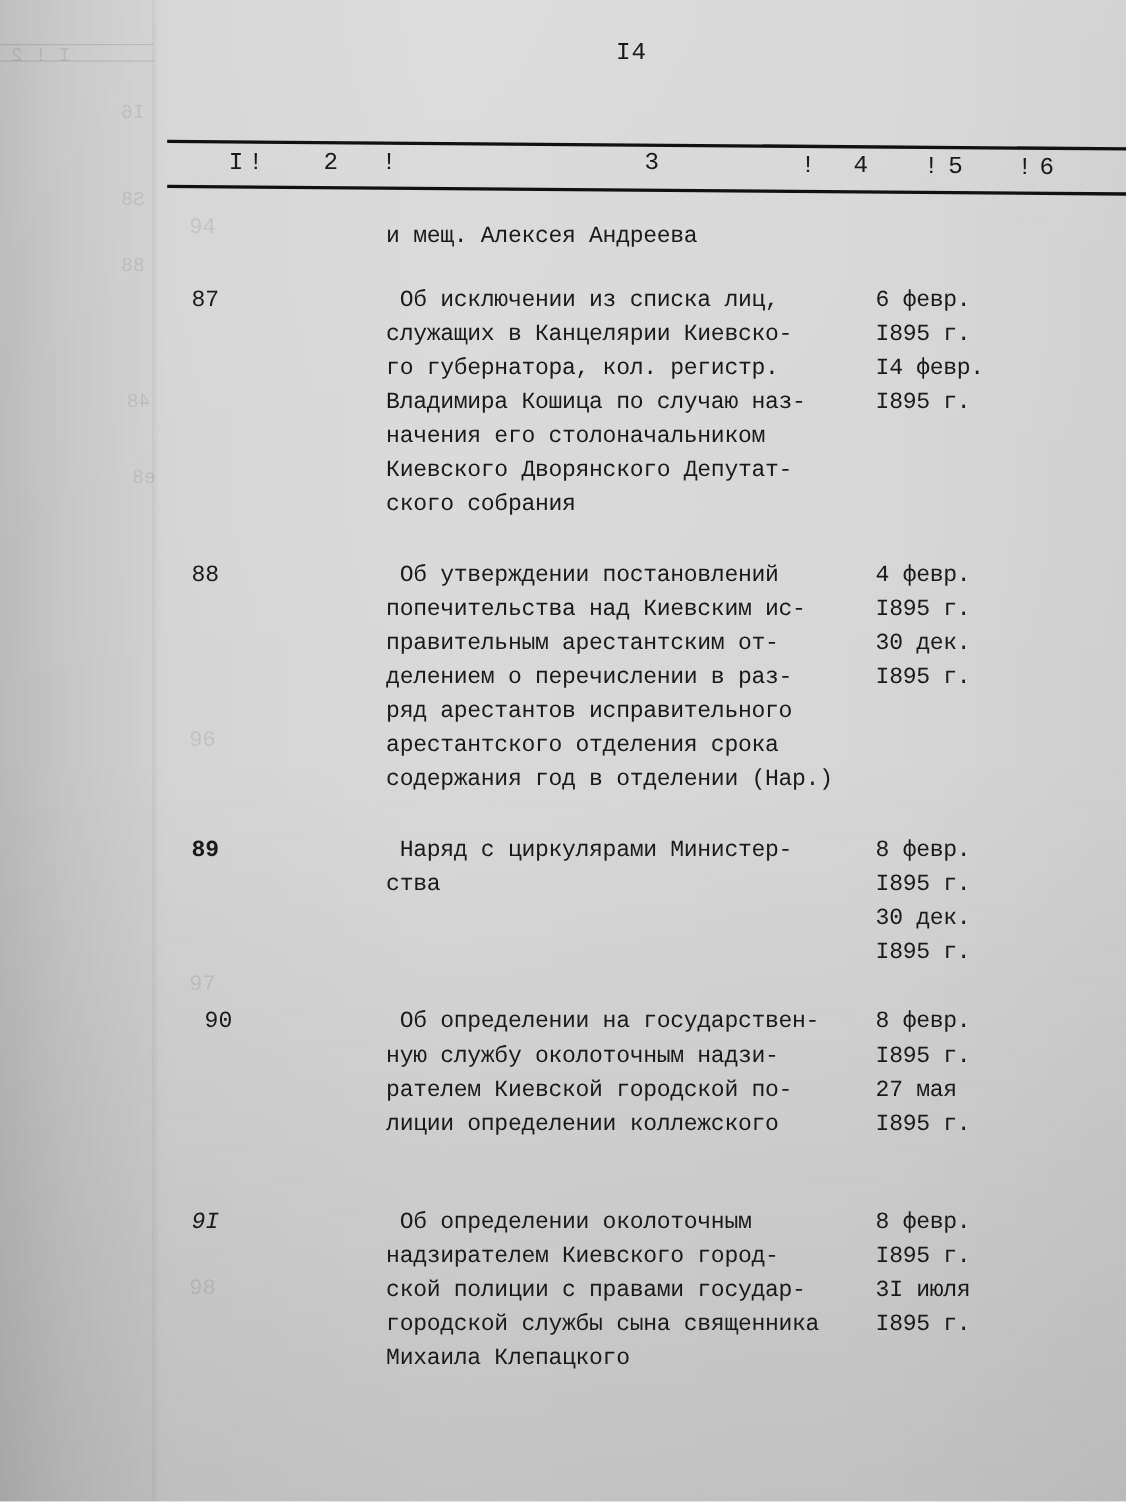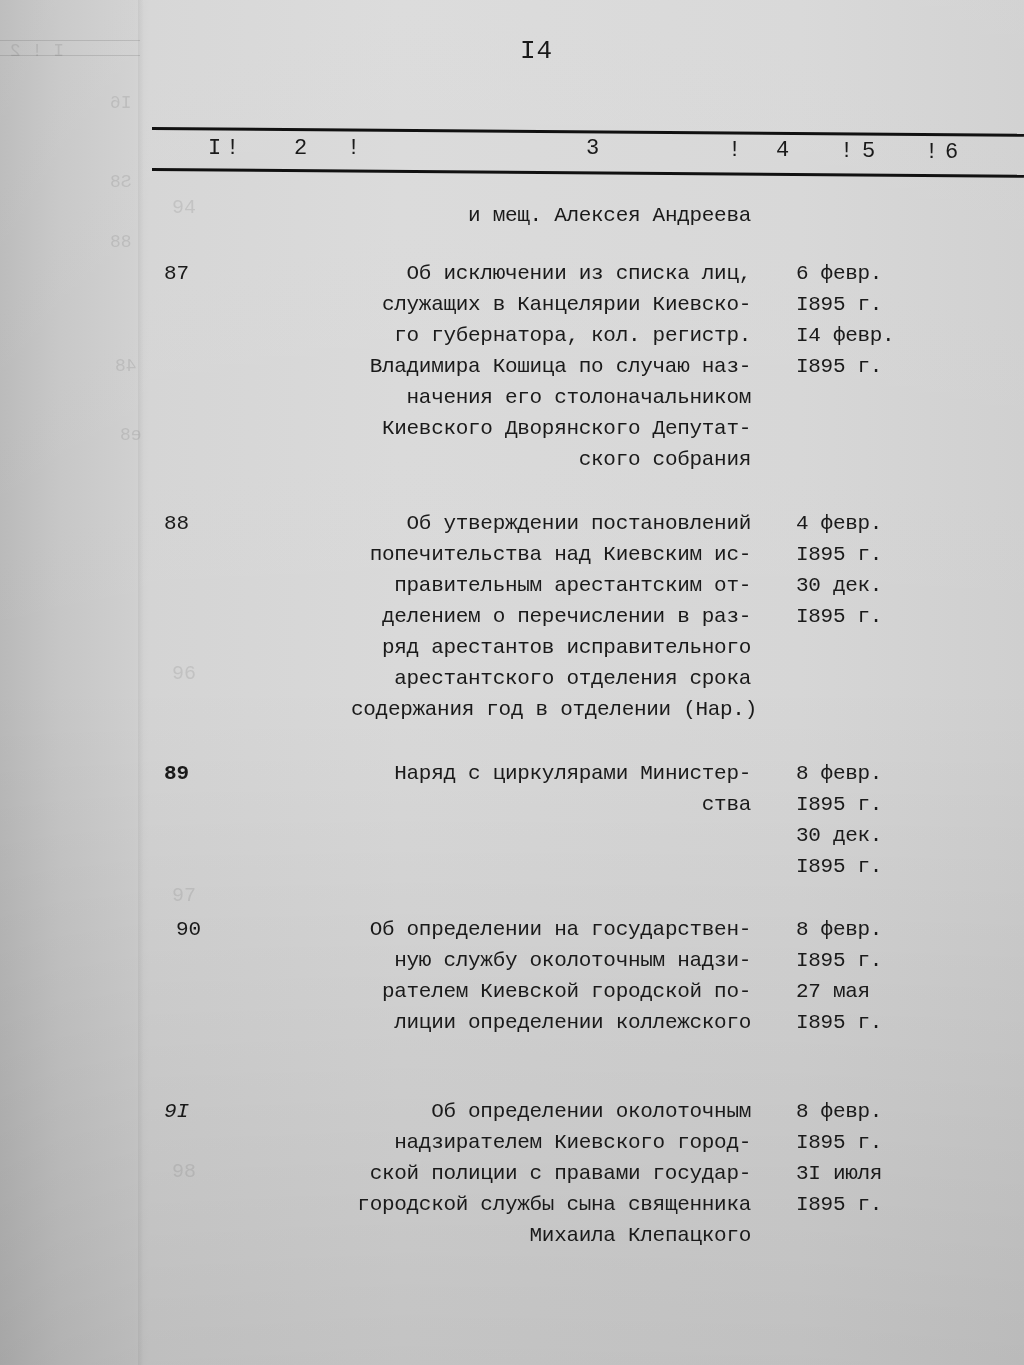--- a/index.html
+++ b/index.html
@@ -17,33 +17,33 @@
     .left-page-edge {
       position: absolute; left: 138px; top: 0; width: 6px; height: 1365px;
       background: linear-gradient(90deg, rgba(0,0,0,0.05), rgba(0,0,0,0.0));
     }
     .ghost { position: absolute; color: rgba(60,60,60,0.12); font-size: 20px; }
     .ghost-left { position: absolute; color: rgba(60,60,60,0.13); font-size: 18px; transform: scaleX(-1); }
     .ghost-header-line {
       position: absolute; left: 0; width: 140px; height: 1px; background: rgba(70,70,70,0.18);
     }
     .page-number {
-      position: absolute; left: 520px; top: 36px; font-size: 26px; letter-spacing: 1px;
+      position: absolute; left: 560px; top: 36px; font-size: 22px; letter-spacing: 1px;
     }
     .rule {
       position: absolute; left: 152px; width: 872px; height: 3px; background: #111;
       transform-origin: left center;
     }
     .rule.top { top: 127px; transform: rotate(0.45deg); }
     .rule.bottom { top: 168px; transform: rotate(0.45deg); }
     .header-row { position: absolute; top: 136px; left: 0; width: 1024px; height: 30px; font-size: 22px; }
     .header-row span { position: absolute; }
     .row { position: absolute; left: 0; width: 1024px; }
-    .num { position: absolute; left: 164px; font-size: 21px; }
-    .title-col { position: absolute; left: 351px; width: 400px; text-align: right; }
+    .num { position: absolute; left: 174px; font-size: 21px; }
+    .title-col { position: absolute; left: 351px; width: 400px; }
     .date-col { position: absolute; left: 776px; width: 120px; margin-left: 20px; }
     .line { height: 31px; line-height: 31px; font-size: 21px; white-space: pre; letter-spacing: -0.3px; }
   </style>
 </head>
 <body>
 
 <div class="page-shade"></div>
 <div class="left-page-edge"></div>
 
 <div class="ghost-header-line" style="top:40px;"></div>

